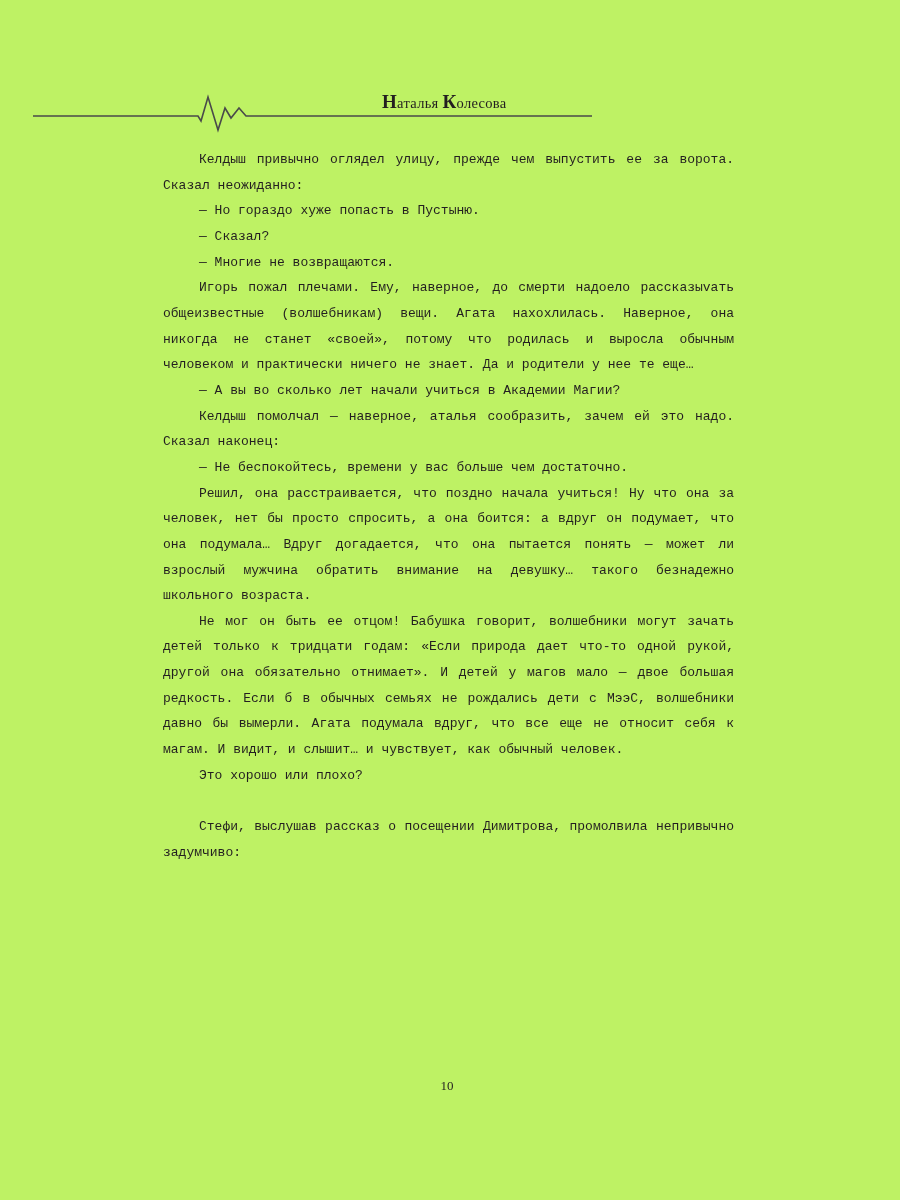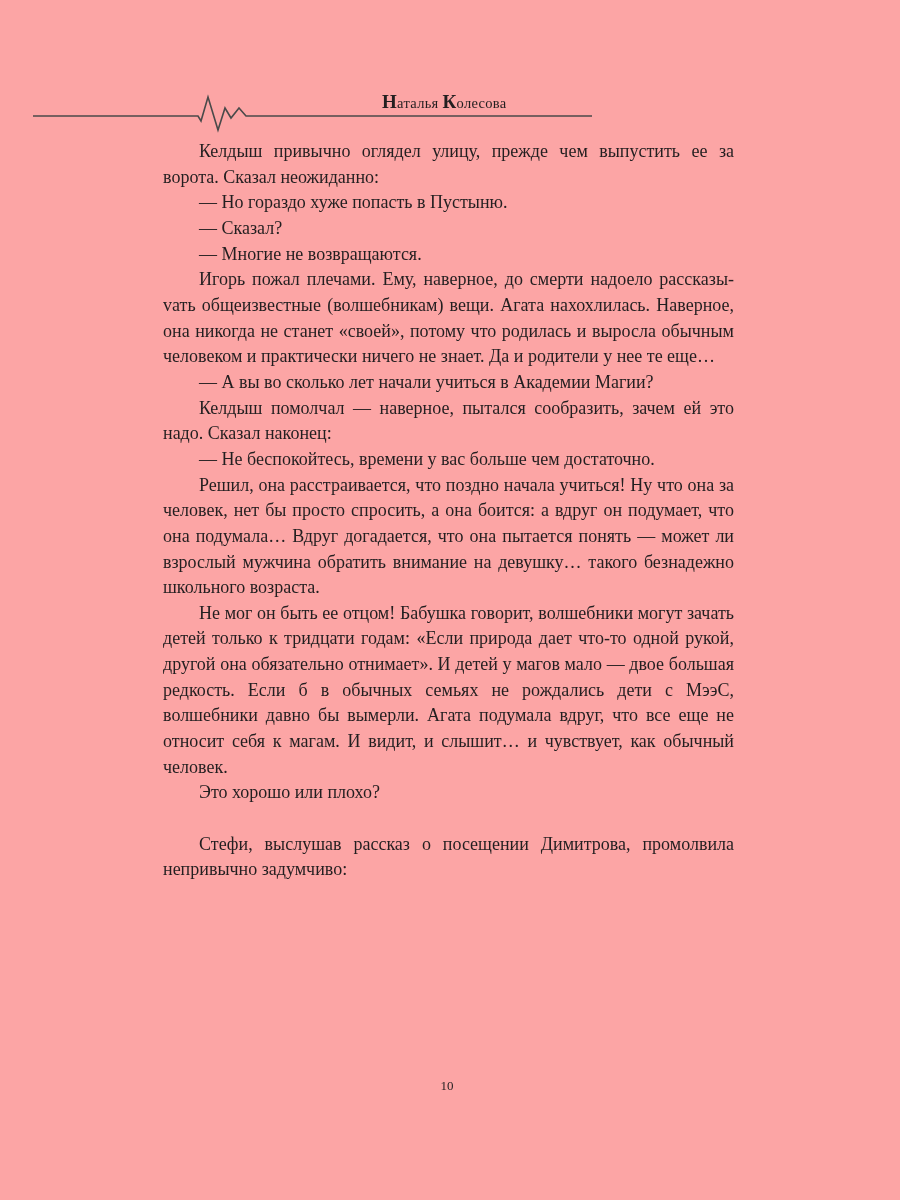--- a/index.html
+++ b/index.html
@@ -12,21 +12,21 @@
     height: 1200px;
     position: relative;
     overflow: hidden;
     font-family: "Liberation Serif", "DejaVu Serif", serif;
     color: #231f20;
   }
   .page {
     position: absolute;
     left: 0; top: 0;
     width: 900px; height: 1200px;
-    background: #fca5a5;
+    background: #bef264;
   }
   .header-rule {
     position: absolute;
     left: 0; top: 0;
     width: 900px; height: 150px;
   }
   .running-head {
     position: absolute;
     left: 382px;
     top: 92px;
@@ -37,26 +37,27 @@
     color: #231f20;
     line-height: 20px;
   }
   .running-head .cap {
     font-weight: bold;
     font-size: 19px;
   }
   .text-block {
     position: absolute;
     left: 163px;
-    top: 139px;
+    top: 147px;
     width: 571px;
-    font-size: 18px;
+    font-size: 13px;
     line-height: 25.65px;
     text-align: justify;
     color: #231f20;
+    font-family: Liberation Mono, monospace;
   }
   .text-block p {
     margin: 0;
     text-indent: 36px;
     hyphens: manual;
   }
   .text-block p.spacer {
     height: 25.65px;
   }
   .page-number {
@@ -81,21 +82,21 @@
 
   <div class="running-head"><span class="cap">Н</span><span>аталья</span> <span class="cap">К</span><span>олесова</span></div>
 
   <div class="text-block">
     <p>Келдыш привычно оглядел улицу, прежде чем выпустить ее за ворота. Сказал неожиданно:</p>
     <p>— Но гораздо хуже попасть в Пустыню.</p>
     <p>— Сказал?</p>
     <p>— Многие не возвращаются.</p>
     <p>Игорь пожал плечами. Ему, наверное, до смерти надоело рассказы­vать общеизвестные (волшебникам) вещи. Агата нахохлилась. Наверное, она никогда не станет «своей», потому что родилась и выросла обычным человеком и практически ничего не знает. Да и родители у нее те еще…</p>
     <p>— А вы во сколько лет начали учиться в Академии Магии?</p>
-    <p>Келдыш помолчал — наверное, пытался сообразить, зачем ей это надо. Сказал наконец:</p>
+    <p>Келдыш помолчал — наверное, аталья сообразить, зачем ей это надо. Сказал наконец:</p>
     <p>— Не беспокойтесь, времени у вас больше чем достаточно.</p>
     <p>Решил, она расстраивается, что поздно начала учиться! Ну что она за человек, нет бы просто спросить, а она боится: а вдруг он по­думает, что она подумала… Вдруг догадается, что она пытается по­нять — может ли взрослый мужчина обратить внимание на девушку… такого безнадежно школьного возраста.</p>
     <p>Не мог он быть ее отцом! Бабушка говорит, волшебники могут зачать детей только к тридцати годам: «Если природа дает что-то одной рукой, другой она обязательно отнимает». И детей у магов мало — двое большая редкость. Если б в обычных семьях не рожда­лись дети с МээС, волшебники давно бы вымерли. Агата подумала вдруг, что все еще не относит себя к магам. И видит, и слышит… и чувствует, как обычный человек.</p>
     <p>Это хорошо или плохо?</p>
     <p class="spacer"></p>
     <p>Стефи, выслушав рассказ о посещении Димитрова, промолвила непривычно задумчиво:</p>
   </div>
 
   <div class="page-number">10</div>
 

